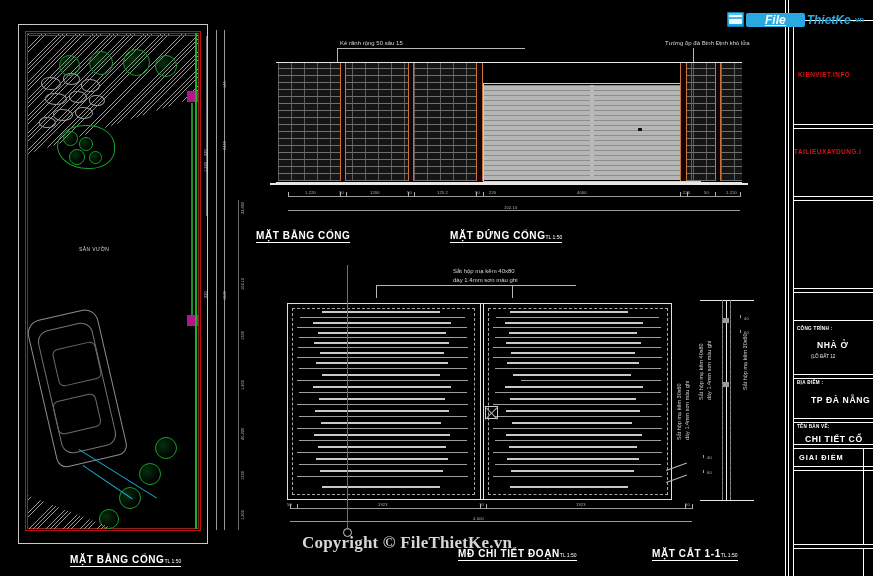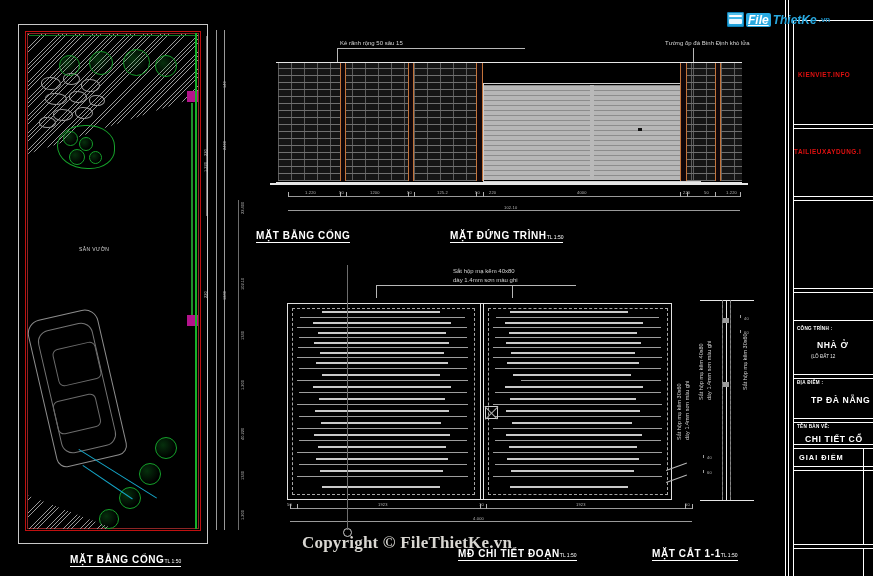--- a/index.html
+++ b/index.html
@@ -202,21 +202,21 @@
     background: #ffffff; border-radius: 1px;
   }
   .logo-book::after {
     content: ""; position: absolute;
     left: 2px; top: 7px; width: 13px; height: 5px;
     background: #eaf7fe; border-radius: 1px;
   }
   .logo-file {
     background: #29a9e0; color: #fff;
     font-size: 12px; font-weight: bold; font-style: italic;
-    padding: 0 2px; border-radius: 2px;
+    padding: 0 19px; border-radius: 2px;
     font-family: "Liberation Sans", sans-serif;
     text-decoration: underline;
   }
   .logo-tk {
     color: #29a9e0; font-size: 12px; font-weight: bold; font-style: italic;
     font-family: "Liberation Sans", sans-serif;
   }
   .logo-vn {
     color: #1b86b8; font-size: 8px; font-weight: bold;
     font-family: "Liberation Sans", sans-serif;
@@ -380,21 +380,21 @@
   <div class="abs dim" style="left:577px; top:190px;">4000</div>
   <div class="abs dim" style="left:683px; top:190px;">220</div>
   <div class="abs dim" style="left:704px; top:190px;">50</div>
   <div class="abs dim" style="left:726px; top:190px;">1.220</div>
   <div class="abs dim" style="left:504px; top:205px;">102.10</div>
 
   <div class="abs vtitle" style="left:256px; top:230px;">
     <span>MẶT BẰNG CỔNG</span>
   </div>
   <div class="abs vtitle" style="left:450px; top:230px;">
-    <span>MẶT ĐỨNG TRÌNH</span><span class="sc">TL 1:50</span>
+    <span>MẶT ĐỨNG CỔNG</span><span class="sc">TL 1:50</span>
   </div>
 
   <div class="abs note" style="left:453px; top:268px;">Sắt hộp mạ kẽm 40x80</div>
   <div class="abs note" style="left:453px; top:277px;">dày 1.4mm sơn màu ghi</div>
   <div class="abs leader" style="left:376px; top:285px; width:200px; height:1px;"></div>
   <div class="abs leader" style="left:376px; top:285px; width:1px; height:13px;"></div>
   <div class="abs leader" style="left:512px; top:285px; width:1px; height:13px;"></div>
 
   <div class="detail-frame abs" style="left:287px; top:303px; width:385px; height:197px;"></div>
   <div class="abs vl-w" style="left:480px; top:303px; height:197px;"></div>

